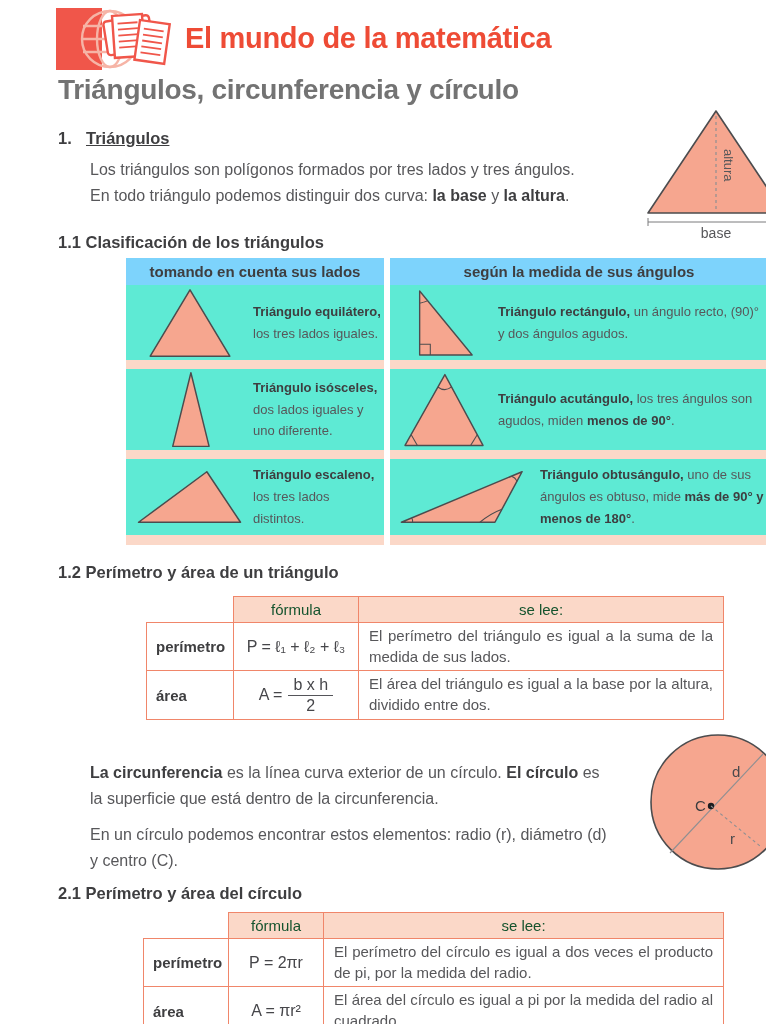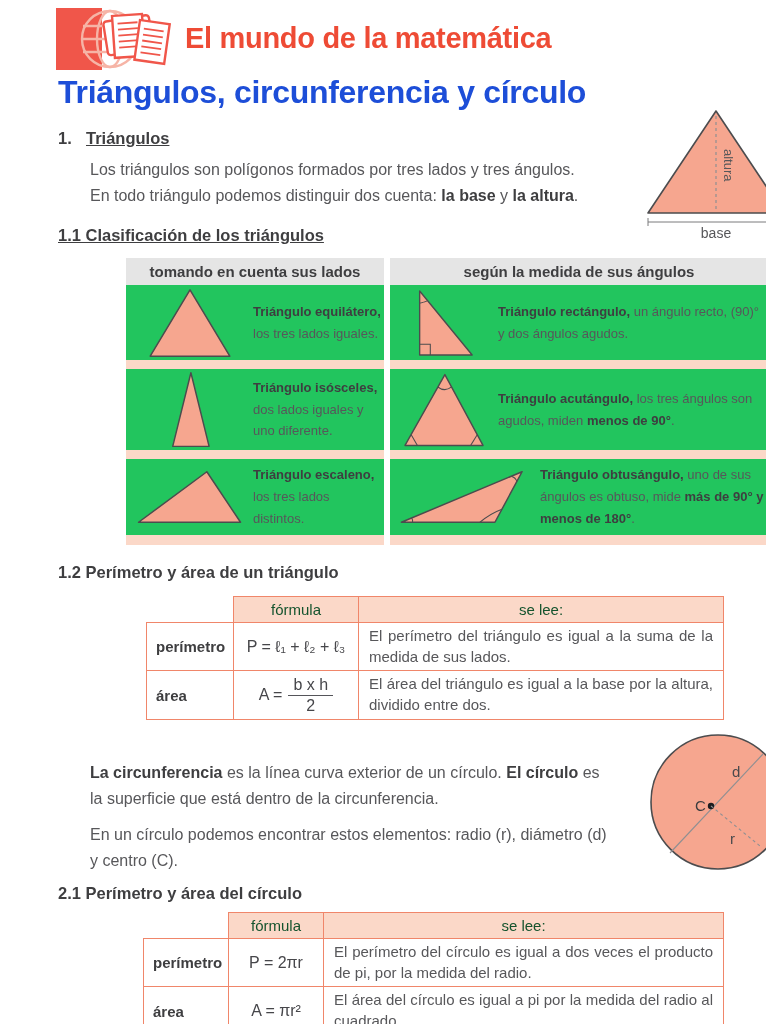--- a/index.html
+++ b/index.html
@@ -3,38 +3,38 @@
 <meta charset="utf-8">
 <style>
   * { margin:0; padding:0; box-sizing:border-box; }
   body { background:#ffffff; font-family:"Liberation Sans", sans-serif; }
   #page { position:relative; width:766px; height:1024px; background:#fff; overflow:hidden;margin-left:28px; }
 
   .abs { position:absolute; }
 
   
   .brand-title { left:157px; top:22px; font-size:29px; font-weight:bold; color:#ee4b35; letter-spacing:-0.3px; }
-  .page-title  { left:30px;  top:74px; font-size:32px; font-weight:bold; color:#1d4ed8; letter-spacing:-0.3px; }
+  .page-title  { left:30px;  top:74px; font-size:28px; font-weight:bold; color:#737373; letter-spacing:-0.3px; }
 
   
   .sec-head { font-size:16.5px; font-weight:bold; color:#3e3e40; }
   .sec-num  { display:inline-block; width:28px; }
 
   
   .para { font-size:16px; color:#57575a; line-height:1.62; }
   .para b, .ct-text b { font-weight:bold; color:#3e3e40; }
 
   
   .class-table { left:98px; top:258px; width:642px;
     display:grid; grid-template-columns:258px 378px; column-gap:6px;
     grid-template-rows:27px 75px 9px 81px 9px 76px 10px; }
-  .ct-h { background:#e5e5e5; display:flex; align-items:center; justify-content:center;
+  .ct-h { background:#7dd3fc; display:flex; align-items:center; justify-content:center;
     font-size:15px; font-weight:bold; color:#3e3e40; }
   .ct-sep { background:#fbd8c8; }
-  .ct-cell { background:#22c55e; display:flex; align-items:center; }
+  .ct-cell { background:#5eead4; display:flex; align-items:center; }
   .ct-icon { flex:0 0 auto; display:flex; align-items:center; justify-content:center; }
   .iw-l { width:127px; }
   .iw-r { width:108px; }
   .ct-text { font-size:13px; line-height:1.68; color:#57575a; }
   .tw-l { width:152px; }
   .tw-r { width:270px; }
 
   
   .ftab { border-collapse:collapse; }
   .ftab td { border:1.6px solid #f0866a; background:#fff; vertical-align:middle; }
@@ -90,35 +90,35 @@
       </g>
     </svg>
   </div>
 
   <div class="abs brand-title">El mundo de la matemática</div>
   <div class="abs page-title">Triángulos, circunferencia y círculo</div>
 
   <div class="abs sec-head" style="left:30px; top:129px;text-decoration:underline;">
     <span class="sec-num">1.</span><span>Triángulos</span>
   </div>
-  <div class="abs para" style="left:62px; top:157px; width:530px;"><span>Los triángulos son polígonos formados por tres lados y tres ángulos.</span><br><span>En todo triángulo podemos distinguir dos cuenta: </span><b>la base</b><span> y </span><b>la altura</b><span>.</span></div>
+  <div class="abs para" style="left:62px; top:157px; width:530px;"><span>Los triángulos son polígonos formados por tres lados y tres ángulos.</span><br><span>En todo triángulo podemos distinguir dos curva: </span><b>la base</b><span> y </span><b>la altura</b><span>.</span></div>
 
   <div class="abs" style="left:612px; top:107px;">
     <svg width="152" height="134" viewBox="0 0 152 134">
       <polygon points="76,4 8,106 144,106" fill="#f6a68f" stroke="#4c4c4e" stroke-width="1.6" stroke-linejoin="round"></polygon>
       <line x1="76" y1="9" x2="76" y2="105" stroke="#8f8f92" stroke-width="1.2" stroke-dasharray="3,3"></line>
       <text transform="translate(84,42) rotate(90)" font-size="13" fill="#57575a">altura</text>
       <line x1="8" y1="115" x2="144" y2="115" stroke="#7a7a7d" stroke-width="1"></line>
       <line x1="8" y1="111" x2="8" y2="119" stroke="#7a7a7d" stroke-width="1"></line>
       <line x1="144" y1="111" x2="144" y2="119" stroke="#7a7a7d" stroke-width="1"></line>
       <text x="76" y="131" text-anchor="middle" font-size="14" fill="#57575a">base</text>
     </svg>
   </div>
 
-  <div class="abs sec-head" style="left:30px; top:226px;text-decoration:underline;">1.1 Clasificación de los triángulos</div>
+  <div class="abs sec-head" style="left:30px; top:233px;">1.1 Clasificación de los triángulos</div>
 
   <div class="abs class-table">
     <div class="ct-h">tomando en cuenta sus lados</div>
     <div class="ct-h">según la medida de sus ángulos</div>
 
     <div class="ct-cell">
       <div class="ct-icon iw-l">
         <svg width="92" height="72" viewBox="0 0 92 76">
           <polygon points="46,3 4,73 88,73" fill="#f6a68f" stroke="#4c4c4e" stroke-width="1.6" stroke-linejoin="round"></polygon>
         </svg>

